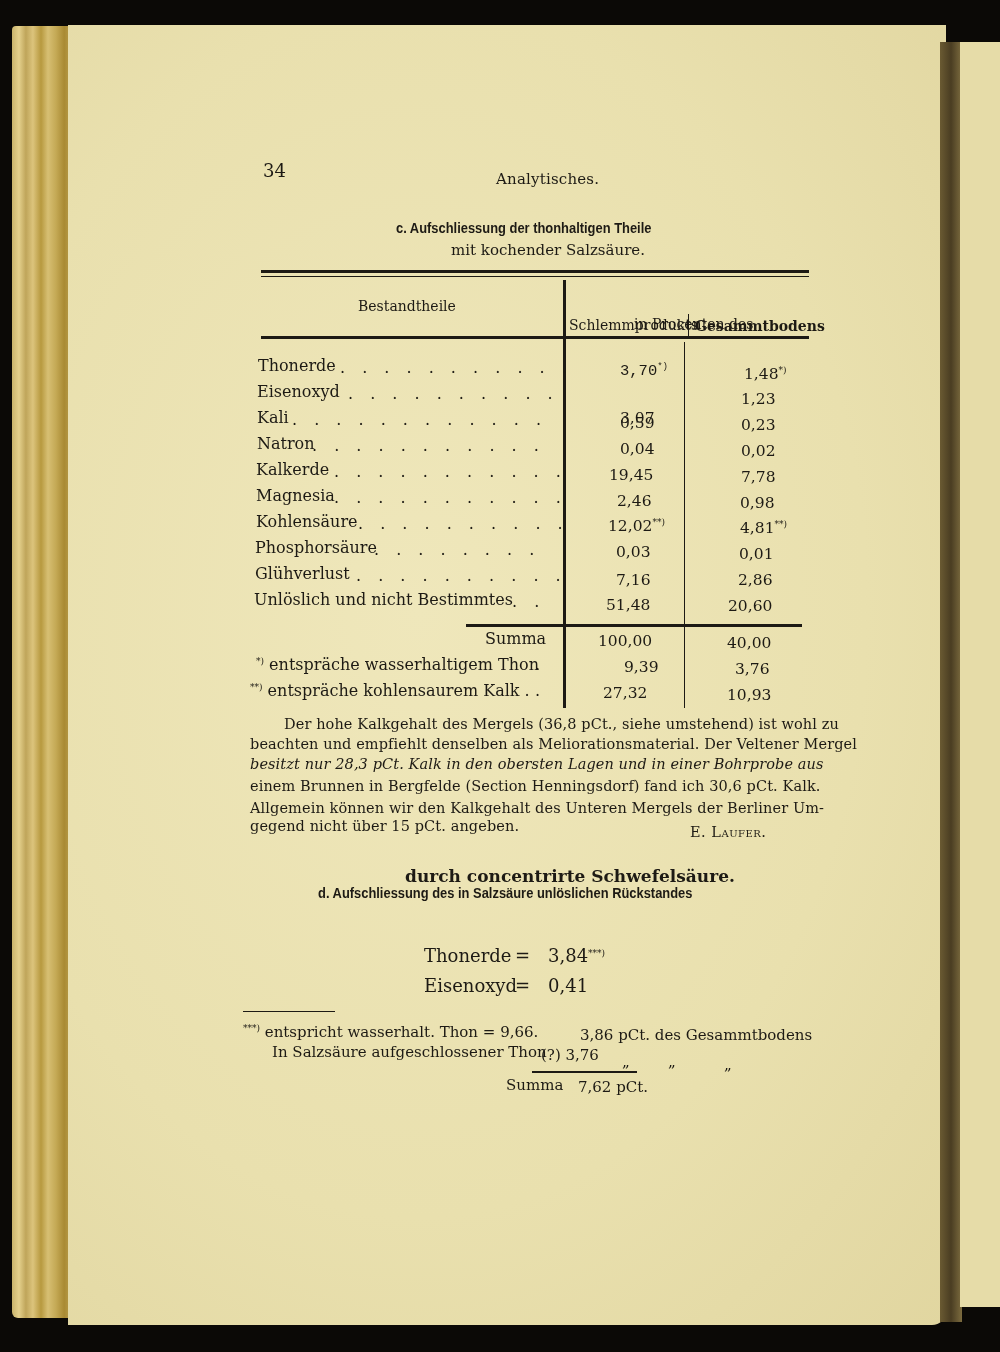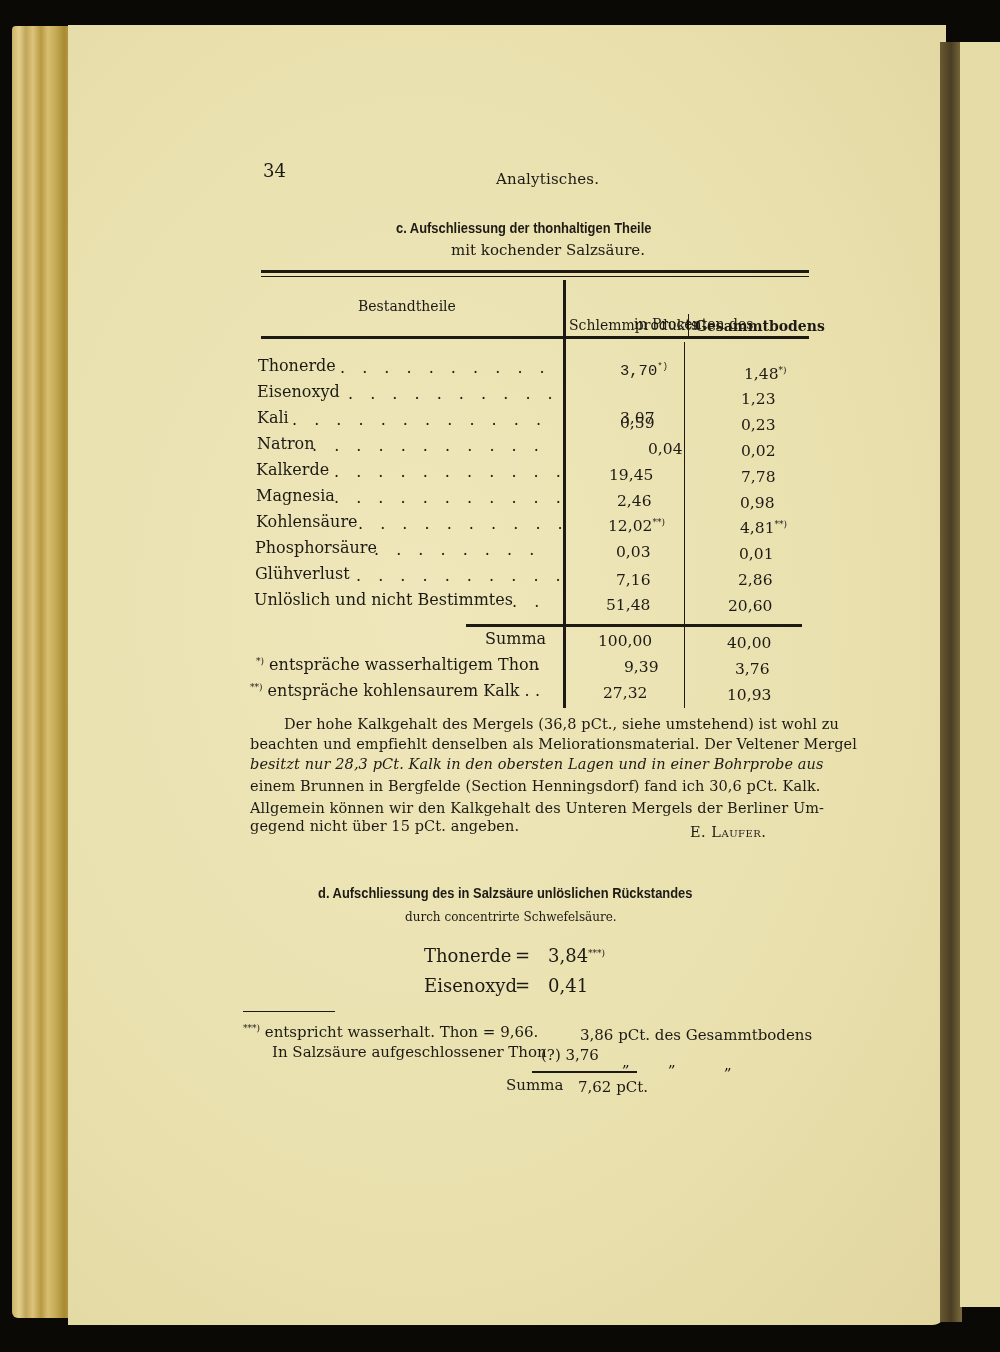--- a/index.html
+++ b/index.html
@@ -31,21 +31,21 @@
 
   .hdr { font-size: 14px; }
   .row-label { font-size: 16px; }
   .dots { letter-spacing: 6px; }
   .num { font-size: 15.5px; }
 
   .para { left: 250px; font-size: 14.5px; letter-spacing: 0.1px; }
   .smallcaps { font-variant: small-caps; letter-spacing: 0.5px; }
 
   .sec-d-title { left: 318px; top: 884px; }
-  .sec-d-sub { left: 405px; top: 910px; font-size: 12px; }
+  .sec-d-sub { left: 405px; top: 866px; font-size: 17px; font-weight: bold; }
   .eq { font-size: 18px; }
   .fn { font-size: 15px; }
   sup { font-size: 9px; vertical-align: 6px; }
 </style>
 </head>
 <body>
 
 <div class="page-stack"></div>
 <div class="page"></div>
 <div class="gutter"></div>
@@ -84,21 +84,21 @@
     <div class="abs num" style="left:620px; top:388px;margin-top:21px;">3,07</div>
     <div class="abs num" style="left:741px; top:390px;">1,23</div>
 
     <div class="abs row-label" style="left:257px; top:408px;">Kali</div>
     <div class="abs row-label dots" style="left:292px; top:410px;">. . . . . . . . . . . .</div>
     <div class="abs num" style="left:620px; top:414px;">0,59</div>
     <div class="abs num" style="left:741px; top:416px;">0,23</div>
 
     <div class="abs row-label" style="left:257px; top:434px;">Natron</div>
     <div class="abs row-label dots" style="left:312px; top:436px;">. . . . . . . . . . .</div>
-    <div class="abs num" style="left:620px; top:440px;margin-left:28px;">0,04</div>
+    <div class="abs num" style="left:620px; top:440px;">0,04</div>
     <div class="abs num" style="left:741px; top:442px;">0,02</div>
 
     <div class="abs row-label" style="left:256px; top:460px;">Kalkerde</div>
     <div class="abs row-label dots" style="left:334px; top:462px;">. . . . . . . . . . .</div>
     <div class="abs num" style="left:609px; top:466px;">19,45</div>
     <div class="abs num" style="left:741px; top:468px;">7,78</div>
 
     <div class="abs row-label" style="left:256px; top:486px;">Magnesia</div>
     <div class="abs row-label dots" style="left:334px; top:488px;">. . . . . . . . . . .</div>
     <div class="abs num" style="left:617px; top:492px;">2,46</div>

